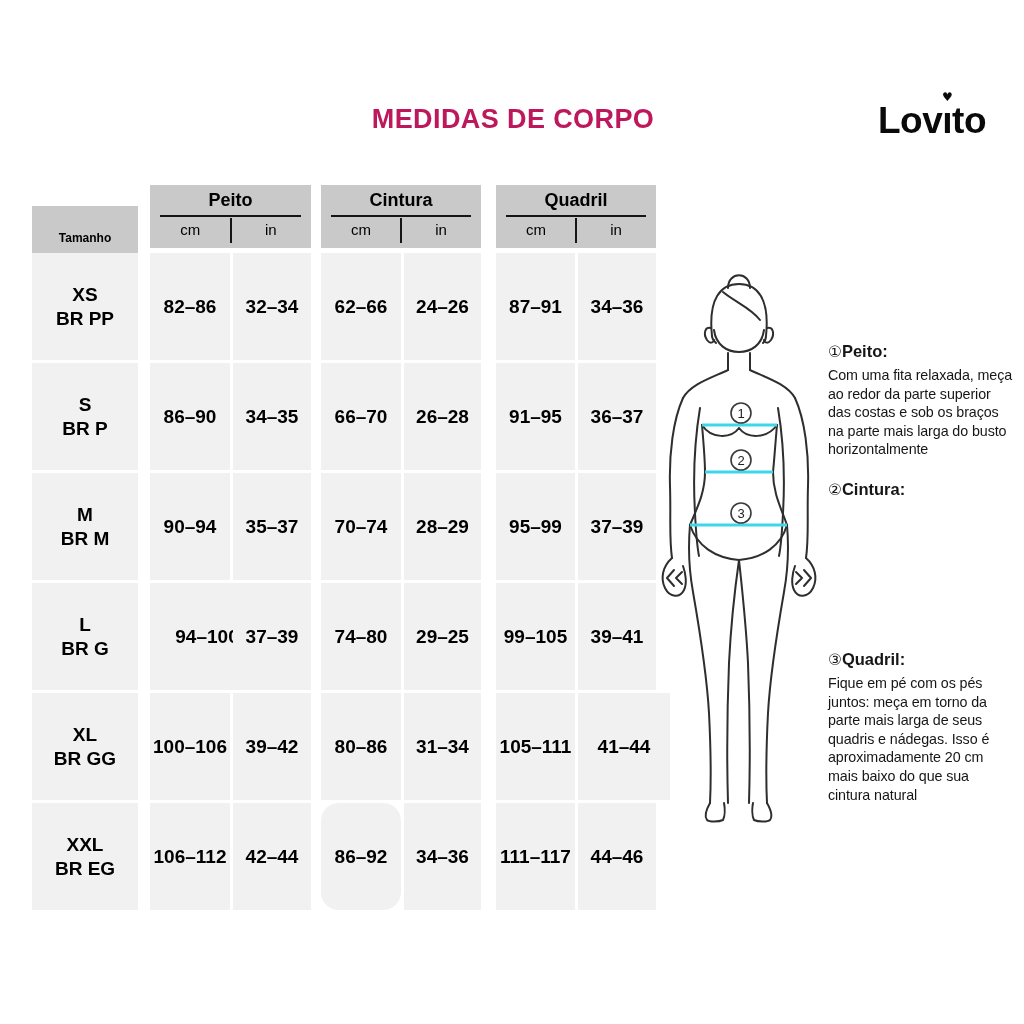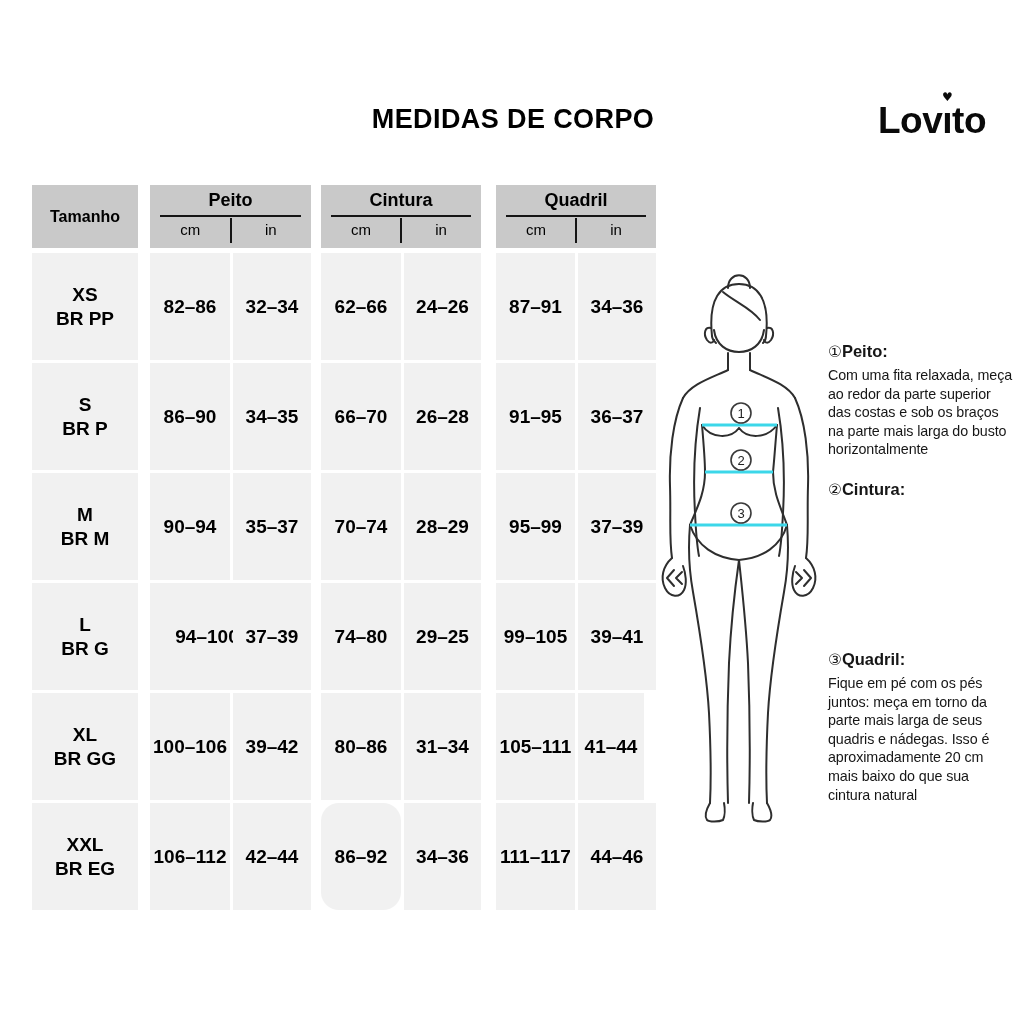--- a/index.html
+++ b/index.html
@@ -2,34 +2,34 @@
 <html><head>
 <meta charset="utf-8">
 <style>
   html,body { margin:0; padding:0; background:#fff; }
   .page {
     position:relative; width:1024px; height:1024px; background:#ffffff;
     font-family:"Liberation Sans","DejaVu Sans",sans-serif; overflow:hidden;
   }
   .title {
     position:absolute; left:340px; top:104px; width:346px; text-align:center;
-    font-size:27px; font-weight:900; letter-spacing:.4px; color:#000000;
+    font-size:27px; font-weight:900; letter-spacing:.4px; color:#be185d;
   }
   .logo {
     position:absolute; left:878px; top:100px; font-size:37px; font-weight:800;
     letter-spacing:-.5px; color:#0a0a0a;
   }
   .iwrap { position:relative; display:inline-block; }
   .heart {
     position:absolute; top:-10px; left:50%; transform:translateX(-50%);
     font-size:12px; font-family:"DejaVu Sans",sans-serif;
   }
   
   .hdr { position:absolute; background:#c9c9c9; color:#000; }
-  .hdr-size { display:flex; align-items:center; justify-content:center; font-weight:700; font-size:16px; }
+  .hdr-size { display:flex; align-items:center; justify-content:center; font-weight:700; font-size:12px;margin-top:21px; }
   .group-label { text-align:center; font-weight:700; font-size:18px; padding-top:5px; }
   .group-rule { position:absolute; left:10px; right:10px; top:30px; height:2px; background:#151515; }
   .units { position:absolute; left:0; top:32px; width:100%; height:30px; }
   .unit { position:absolute; top:4px; width:50%; text-align:center; font-size:15px; font-weight:400; }
   .unit.u0 { left:0; } .unit.u1 { left:50%; }
   .unit-div { position:absolute; left:calc(50% - 1px); top:1px; width:2px; height:25px; background:#151515; }
   .cell {
     position:absolute; background:#f1f1f1; color:#000;
     display:flex; align-items:center; justify-content:center;
     font-weight:700; font-size:19px;
@@ -123,21 +123,21 @@
       <div class="cell" style="left: 578px; top: 583px; width: 78px; height: 107px;">39–41</div>
       <div class="cell size-cell" style="left: 32px; top: 693px; width: 106px; height: 107px;">
         <span>XL</span>
         <span>BR GG</span>
       </div>
       <div class="cell" style="left: 150px; top: 693px; width: 80px; height: 107px;">100–106</div>
       <div class="cell" style="left: 233px; top: 693px; width: 78px; height: 107px;">39–42</div>
       <div class="cell" style="left: 321px; top: 693px; width: 80px; height: 107px;">80–86</div>
       <div class="cell" style="left: 404px; top: 693px; width: 77px; height: 107px;">31–34</div>
       <div class="cell" style="left: 496px; top: 693px; width: 79px; height: 107px;">105–111</div>
-      <div class="cell" style="left: 578px; top: 693px; width: 66px; height: 107px;">41–44</div>
+      <div class="cell" style="left: 578px; top: 693px; width: 92px; height: 107px;">41–44</div>
       <div class="cell size-cell" style="left: 32px; top: 803px; width: 106px; height: 107px;">
         <span>XXL</span>
         <span>BR EG</span>
       </div>
       <div class="cell" style="left: 150px; top: 803px; width: 80px; height: 107px;">106–112</div>
       <div class="cell" style="left: 233px; top: 803px; width: 78px; height: 107px;">42–44</div>
       <div class="cell" style="left: 321px; top: 803px; width: 80px; height: 107px; border-radius: 18px;">86–92</div>
       <div class="cell" style="left: 404px; top: 803px; width: 77px; height: 107px;">34–36</div>
       <div class="cell" style="left: 496px; top: 803px; width: 79px; height: 107px;">111–117</div>
       <div class="cell" style="left: 578px; top: 803px; width: 78px; height: 107px;">44–46</div>

